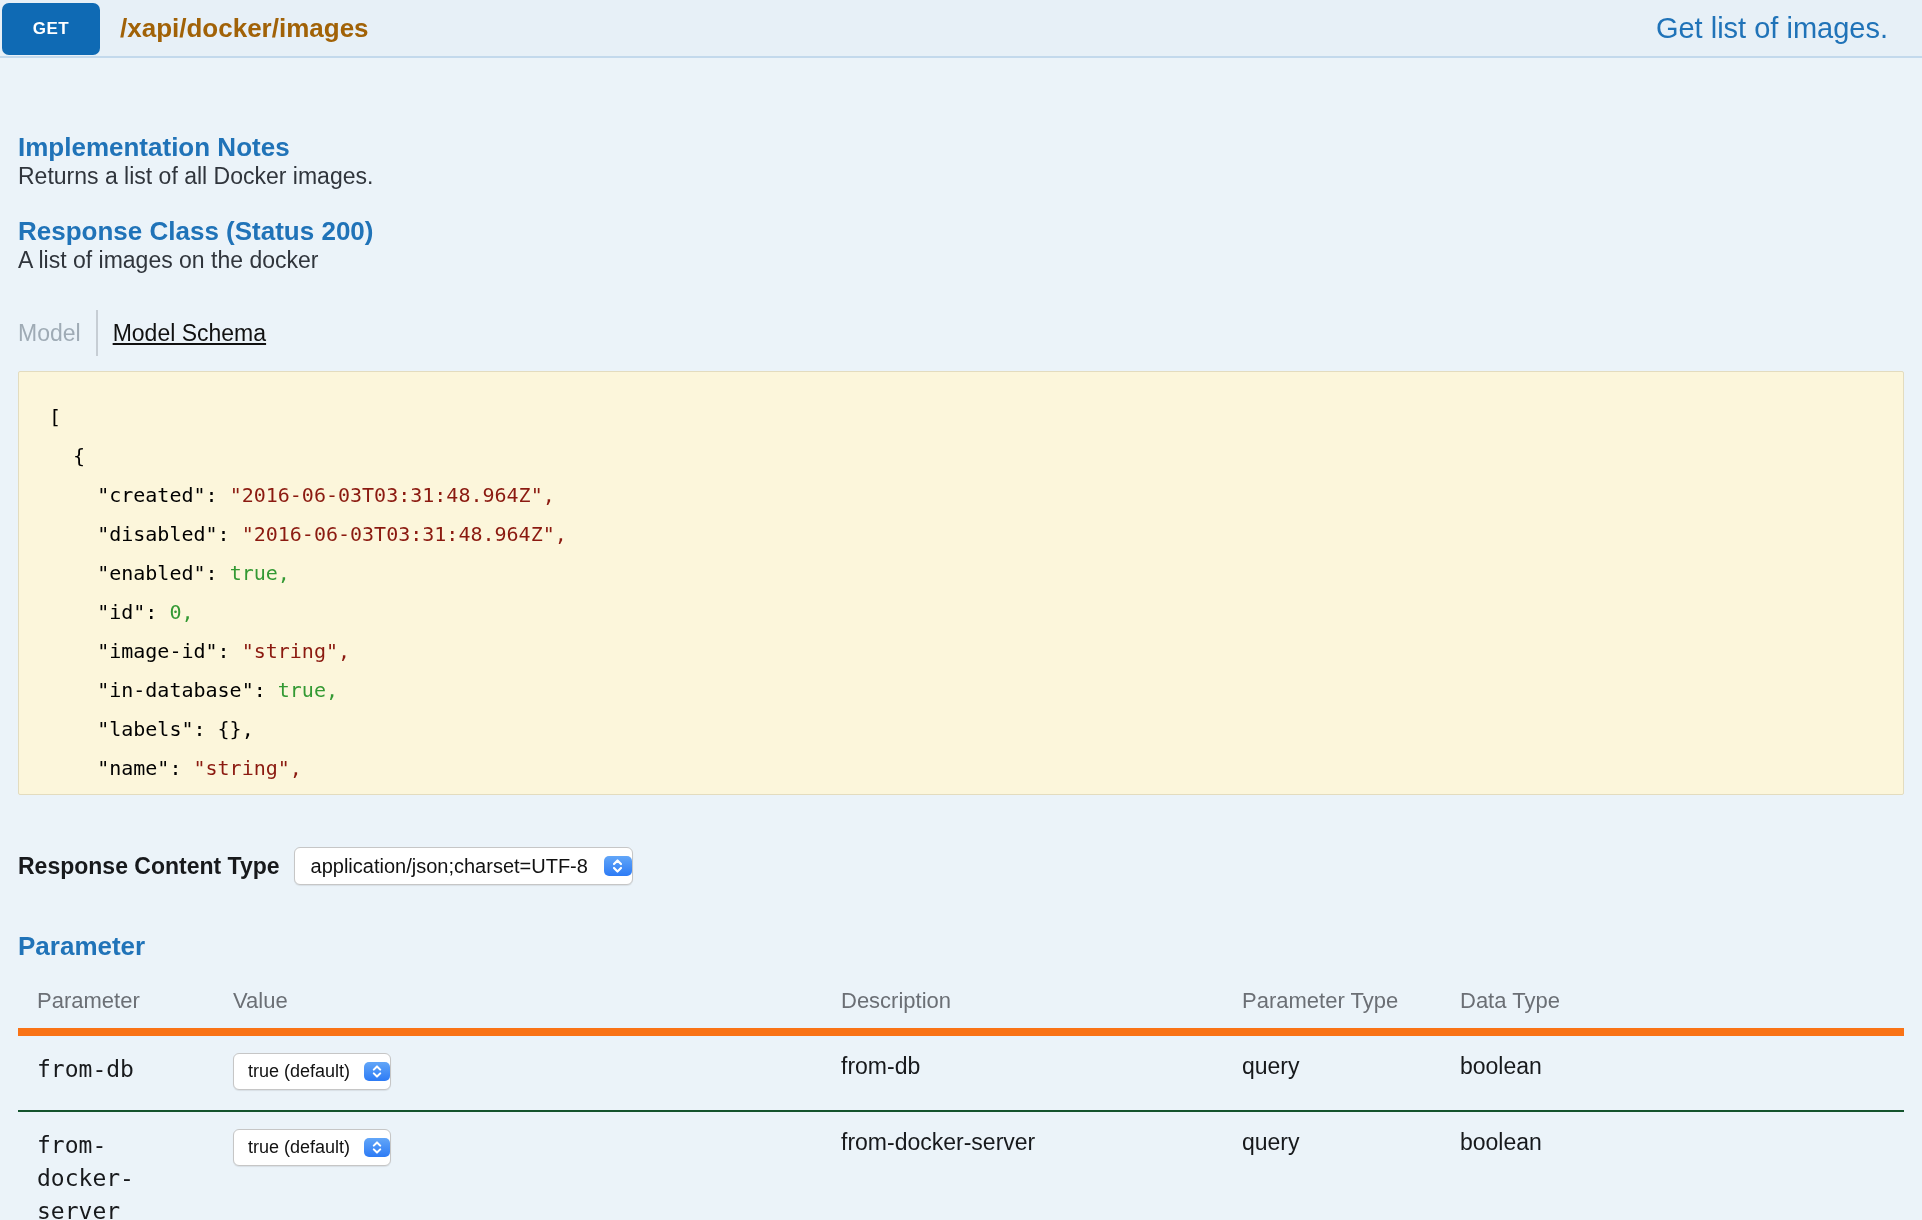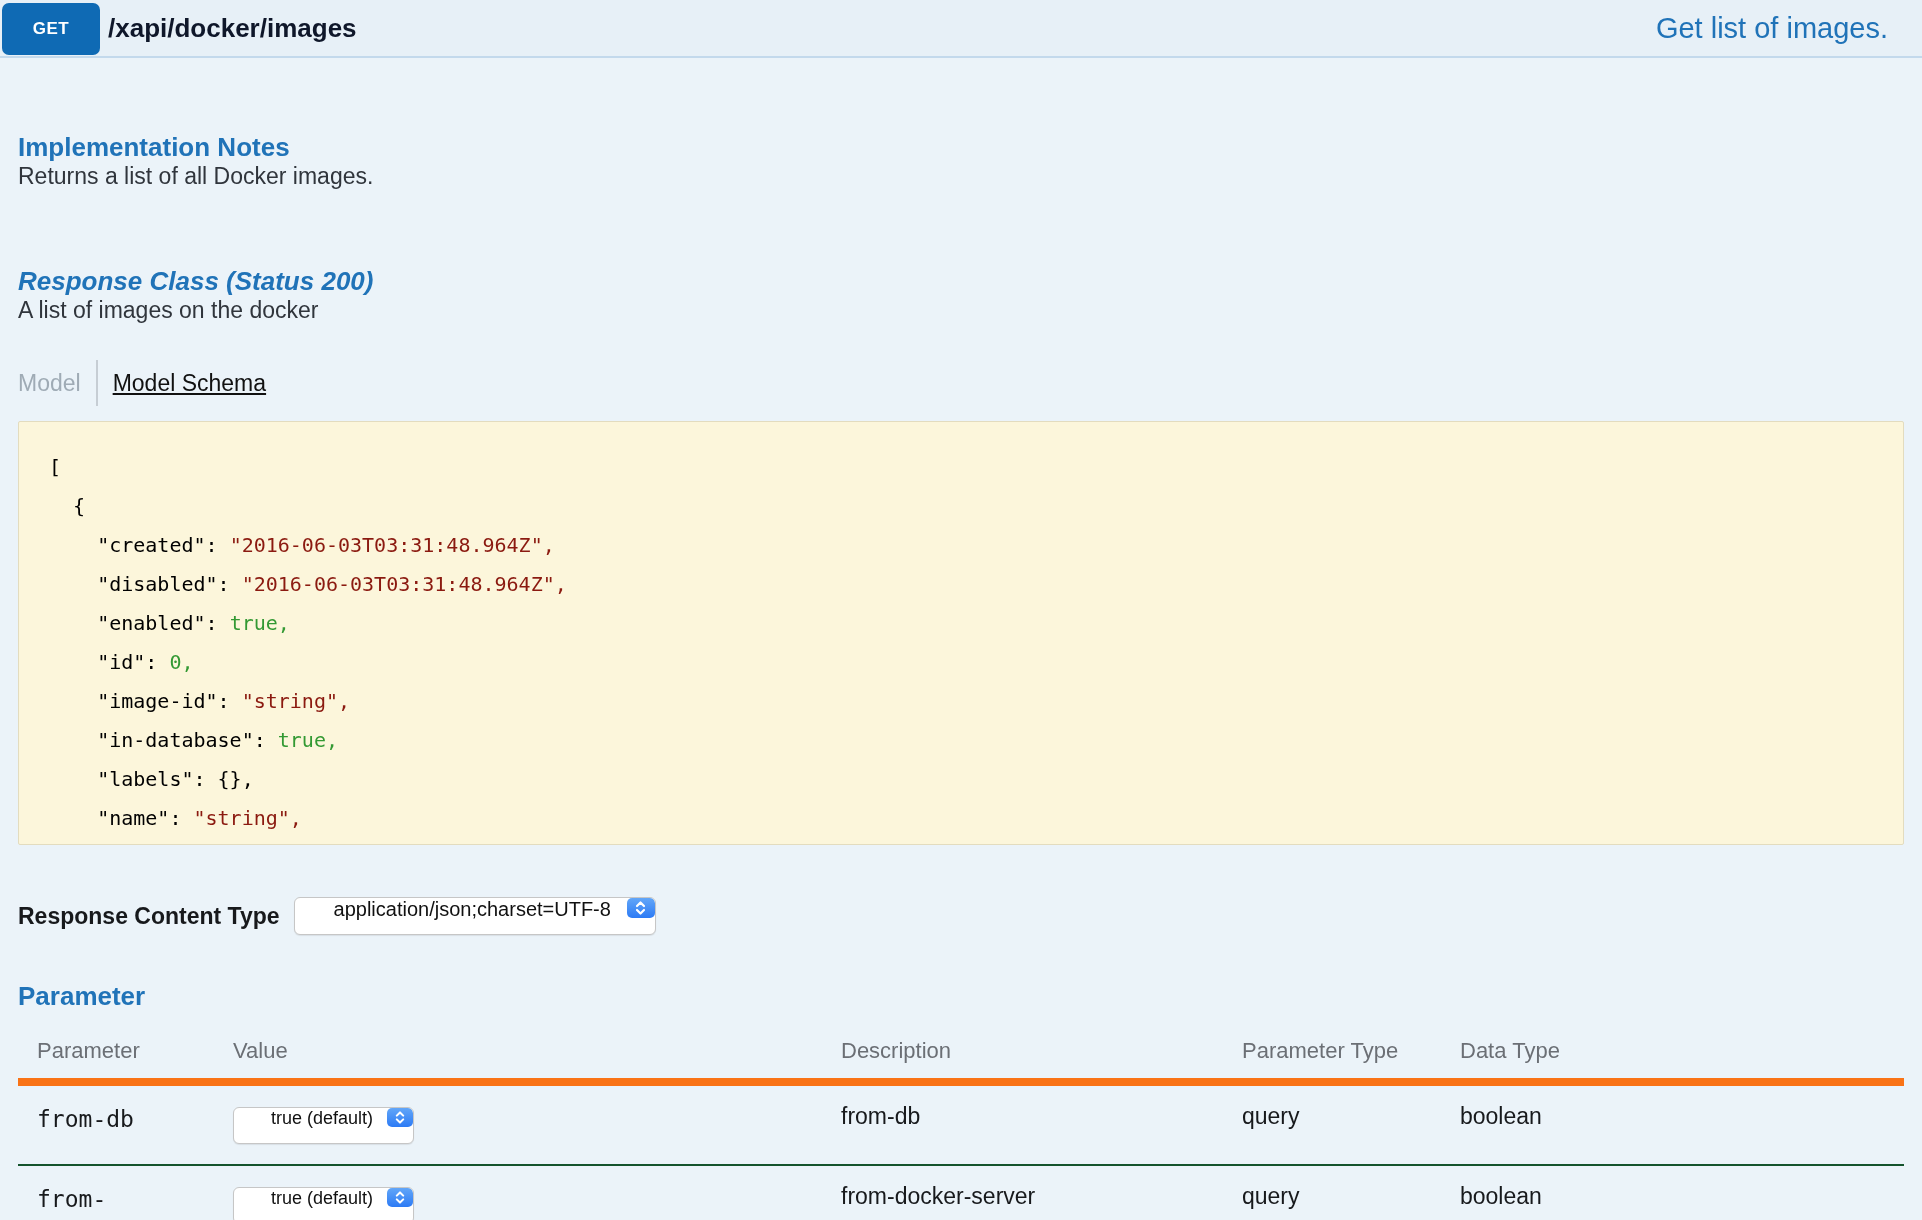--- a/index.html
+++ b/index.html
@@ -31,24 +31,24 @@
     font-family: "Liberation Sans", sans-serif;
     font-size: 17px;
     font-weight: bold;
     letter-spacing: 0.5px;
     display: flex;
     align-items: center;
     justify-content: center;
     cursor: pointer;
   }
   .endpoint-path {
-    margin-left: 8px;
+    margin-left: 20px;
     font-size: 26px;
     font-weight: 600;
-    color: #0f172a;
+    color: #a16207;
     text-decoration: none;
   }
   .summary-link {
     position: absolute;
     right: 34px;
     font-size: 29px;
     color: #2073b8;
     text-decoration: none;
     cursor: pointer;
   }
@@ -59,21 +59,21 @@
   h4.section-heading {
     color: #2073b8;
     font-size: 26px;
     font-weight: 600;
   }
   .notes-heading { margin-top: 74px; }
   .section-text {
     font-size: 23px;
     color: #30353c;
   }
-  .response-class-heading { margin-top: 76px; font-style: italic; }
+  .response-class-heading { margin-top: 26px; }
 
   
   .model-tabs {
     margin-top: 36px;
     display: flex;
     align-items: center;
   }
   .tab-model {
     font-size: 23px;
     color: #9fabb5;
@@ -107,29 +107,28 @@
     color: #000;
     white-space: pre;
   }
   .tok-p { color: #000000; }
   .tok-s { color: #8b1a10; }
   .tok-l { color: #339933; }
 
   
   .fake-select {
     display: inline-flex;
-    align-items: flex-start;
+    align-items: center;
     background: #ffffff;
     border: 1px solid #c6c6c6;
     border-radius: 6px;
     box-shadow: 0 1px 1px rgba(0,0,0,0.08);
     overflow: hidden;
     cursor: pointer;
     height: 38px;
-    padding-left: 23px;
   }
   .fake-select .sel-text {
     display: flex;
     align-items: center;
     padding: 0 16px;
     font-size: 20px;
     color: #111;
     white-space: nowrap;
   }
   .fake-select .sel-stepper {

